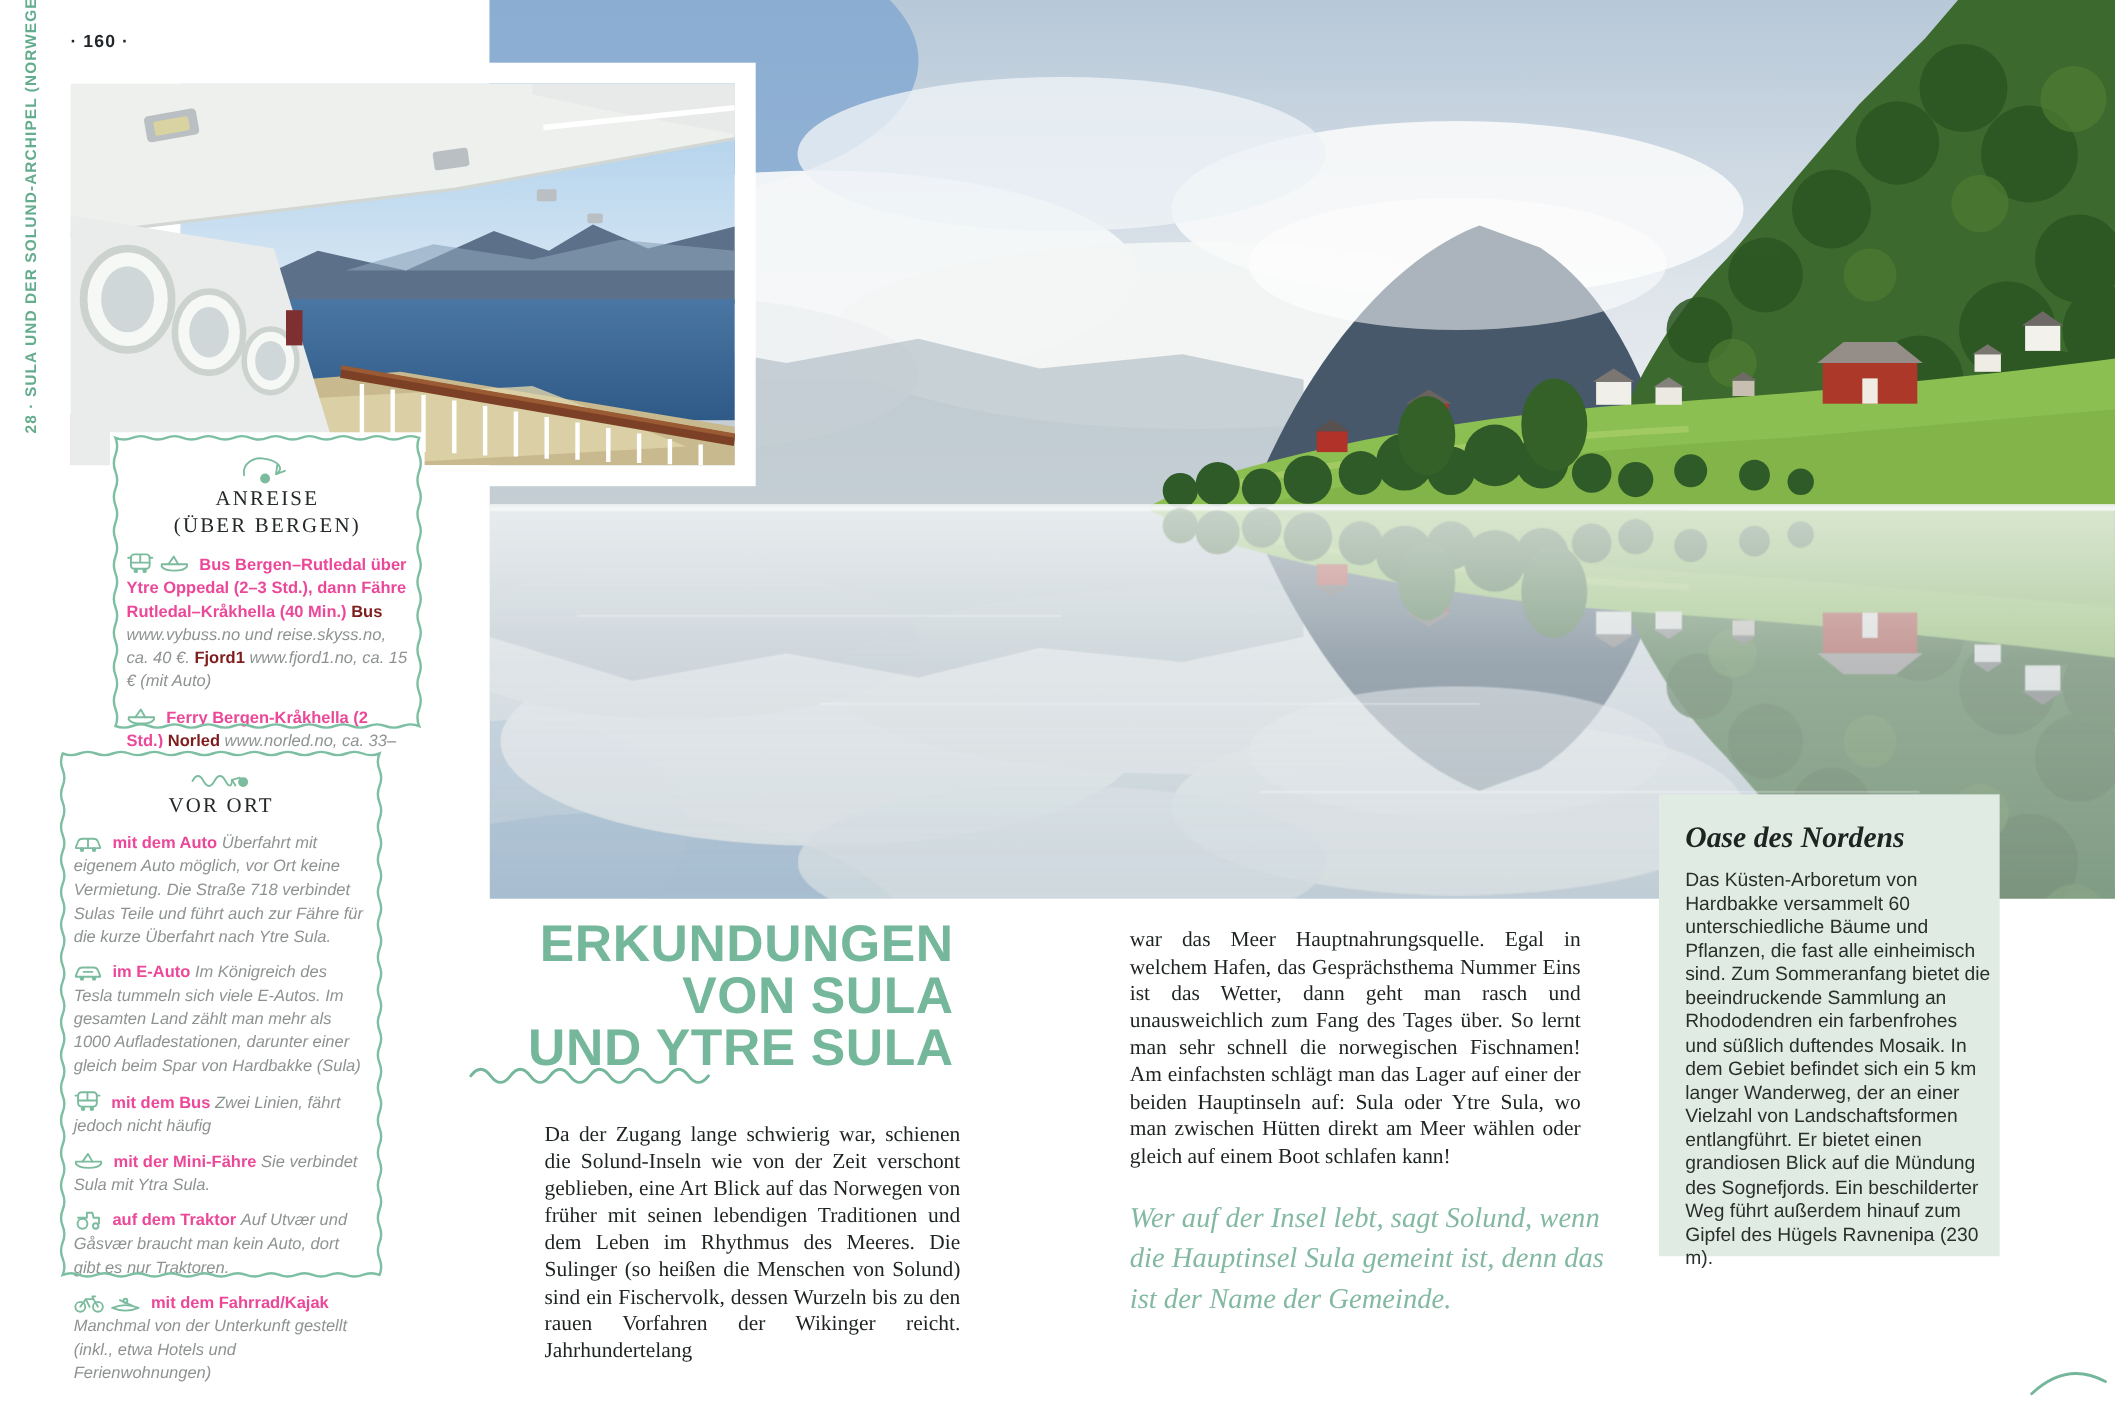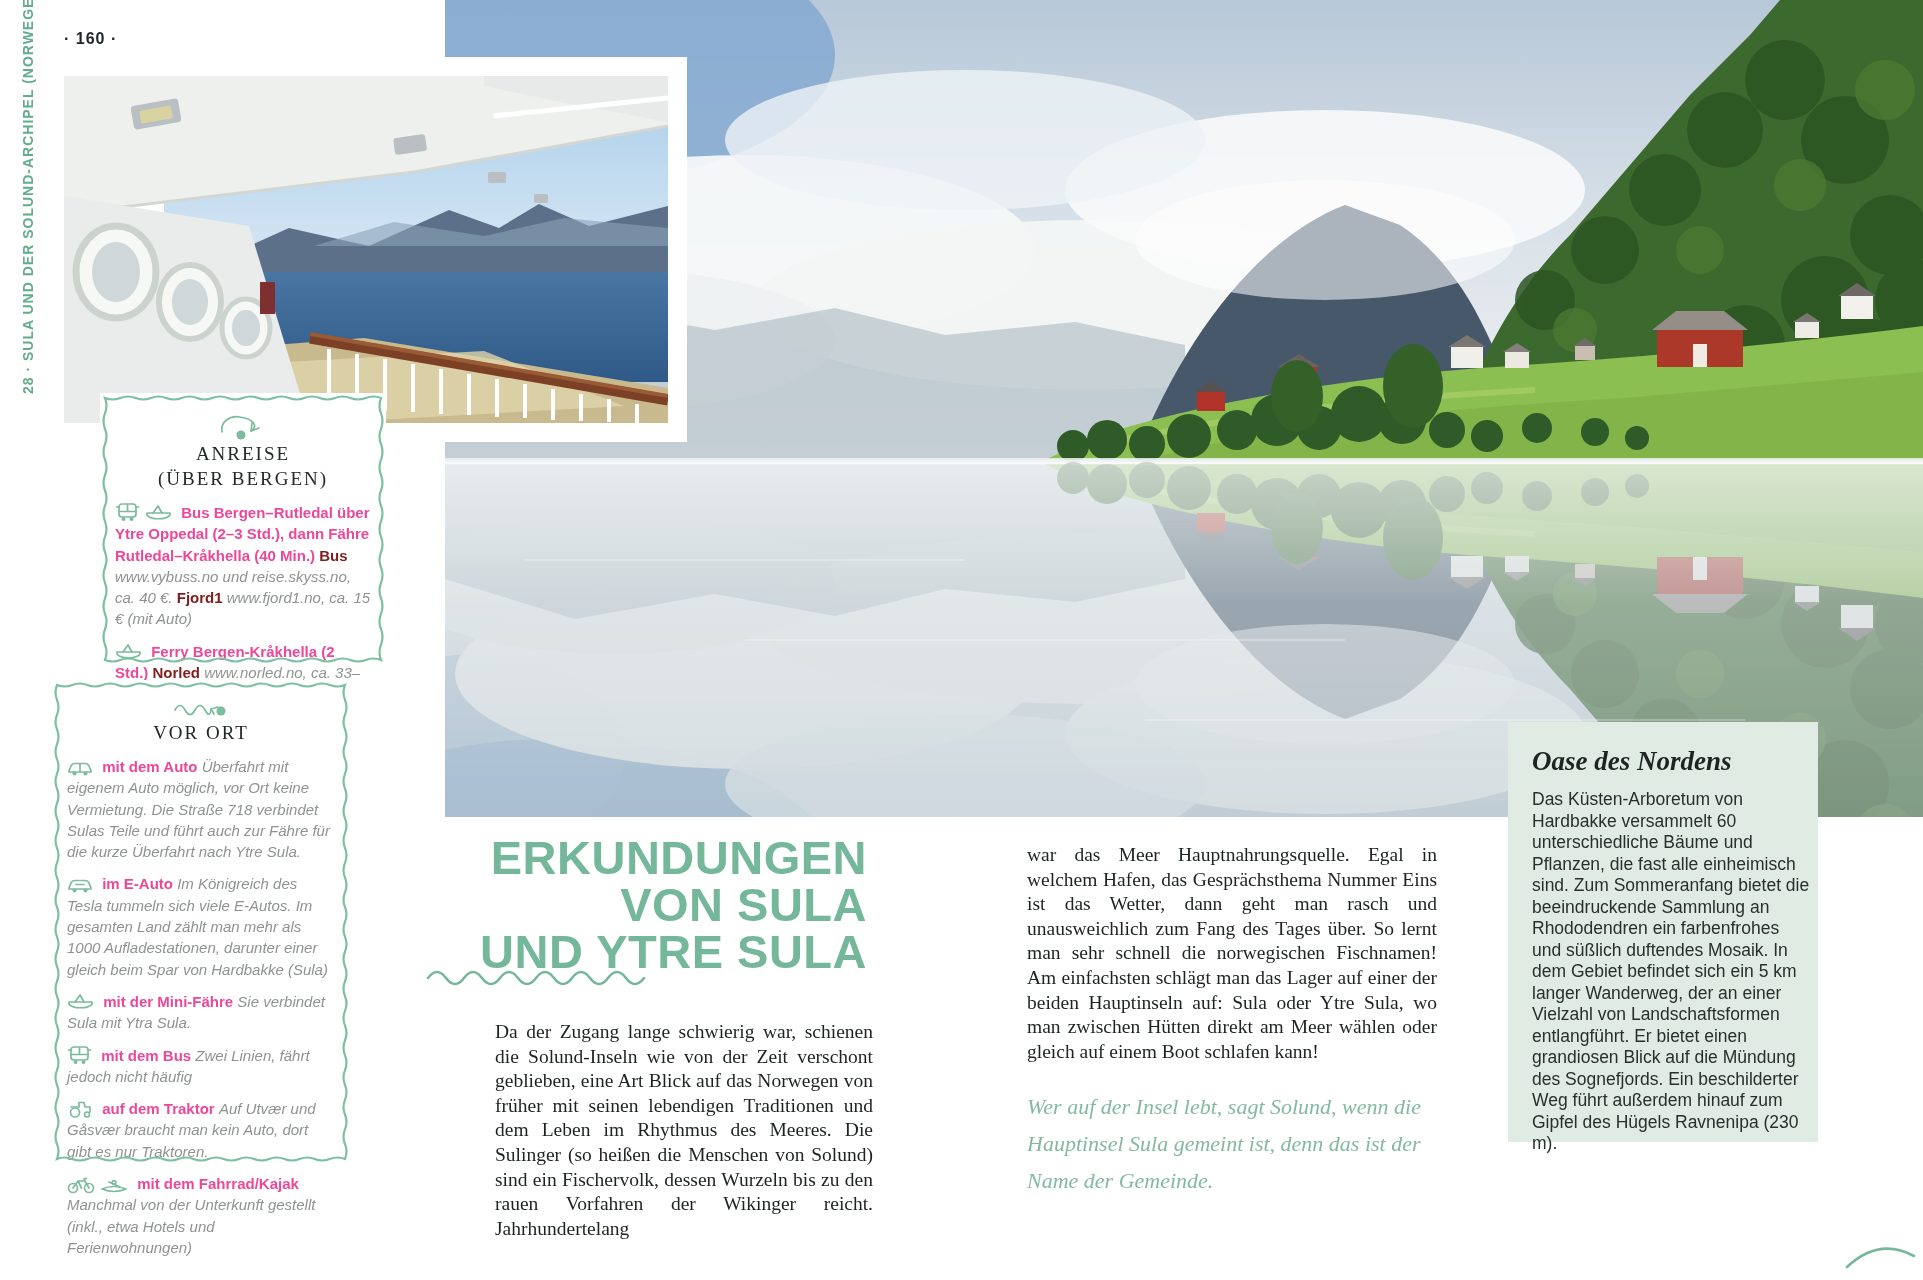--- a/index.html
+++ b/index.html
@@ -37,21 +37,21 @@
 
   
   .heading{position:absolute;left:445px;top:834px;width:422px;text-align:right;z-index:3;
            color:#74b79b;font-weight:700;font-size:47px;line-height:47px;letter-spacing:.5px;}
   .squiggle{position:absolute;left:425px;top:966px;z-index:3;}
   .bodytext{position:absolute;z-index:3;font-family:"Liberation Serif",serif;
             font-size:19.5px;line-height:24.6px;color:#1d2321;text-align:justify;}
   .col1{left:495px;top:1020px;width:378px;}
   .col2{left:1027px;top:843px;width:410px;}
   .quote{position:absolute;left:1027px;top:1088px;width:440px;z-index:3;
-         font-family:"Liberation Serif",serif;font-style:italic;font-size:22px;
+         font-family:"Liberation Serif",serif;font-style:italic;font-size:26px;
          line-height:37px;color:#83b9a2;}
 
   
   .oase{position:absolute;left:1508px;top:722px;width:310px;height:420px;z-index:4;
         background:#e0ebe3;box-sizing:border-box;padding:24px 8px 18px 24px;}
   .oase h2{margin:0 0 12px 0;font-family:"Liberation Serif",serif;font-style:italic;
            font-weight:700;font-size:27px;color:#1e2422;}
   .oase p{margin:0;font-size:17.5px;line-height:21.5px;color:#2a2f2d;}
 
   .swoosh{position:absolute;left:1845px;top:1243px;z-index:3;}
@@ -290,36 +290,36 @@
     <p class="box-item">
       <svg class="inline-icon" width="26" height="18" viewBox="0 0 26 18">
         <path class="icon-stroke" d="M2,12 L4,7 Q5,4.5 8,4.5 L18,4.5 Q21,4.5 22,7 L24,12 L24,13 L2,13 Z"></path>
         <circle class="icon-fill" cx="7.5" cy="14.5" r="2"></circle>
           <circle class="icon-fill" cx="18.5" cy="14.5" r="2"></circle>
         <line class="icon-stroke" x1="9" y1="8.5" x2="17" y2="8.5"></line>
       </svg>
       <b>im E-Auto </b><i>Im Königreich des Tesla tummeln sich viele E-Autos. Im gesamten Land zählt man mehr als 1000 Aufladestationen, darunter einer gleich beim Spar von Hardbakke (Sula)</i>
     </p>
     <p class="box-item">
-      <svg class="inline-icon" width="27" height="20" viewBox="0 0 27 20">
-        <path class="icon-stroke" d="M2,12 C5,17 22,17 25,12 L25,10 L2,10 Z"></path>
-        <path class="icon-stroke" d="M8,10 L13,3 L17,10"></path>
-      </svg>
-      <b>mit der Mini-Fähre </b><i>Sie verbindet Sula mit Ytra Sula.</i>
-    </p>
-    <p class="box-item">
       <svg class="inline-icon" width="25" height="21" viewBox="0 0 25 21">
         <rect class="icon-stroke" x="4" y="2" width="17" height="13" rx="3"></rect>
         <line class="icon-stroke" x1="4" y1="9.5" x2="21" y2="9.5"></line>
         <line class="icon-stroke" x1="12.5" y1="3" x2="12.5" y2="9"></line>
         <circle class="icon-fill" cx="8.5" cy="17" r="2"></circle>
           <circle class="icon-fill" cx="16.5" cy="17" r="2"></circle>
         <path class="icon-stroke" d="M4,5 L1.5,5 M21,5 L23.5,5"></path>
       </svg>
       <b>mit dem Bus </b><i>Zwei Linien, fährt jedoch nicht häufig</i>
+    </p>
+    <p class="box-item">
+      <svg class="inline-icon" width="27" height="20" viewBox="0 0 27 20">
+        <path class="icon-stroke" d="M2,12 C5,17 22,17 25,12 L25,10 L2,10 Z"></path>
+        <path class="icon-stroke" d="M8,10 L13,3 L17,10"></path>
+      </svg>
+      <b>mit der Mini-Fähre </b><i>Sie verbindet Sula mit Ytra Sula.</i>
     </p>
     <p class="box-item">
       <svg class="inline-icon" width="26" height="20" viewBox="0 0 26 20">
         <circle class="icon-stroke" cx="8" cy="13.5" r="4.5"></circle>
         <circle class="icon-stroke" cx="20" cy="15.5" r="2.5"></circle>
         <path class="icon-stroke" d="M4,8 L12,8 L12,3.5 L17,3.5 L18,8 L23,8 L23,13"></path>
       </svg>
       <b>auf dem Traktor </b><i>Auf Utvær und Gåsvær braucht man kein Auto, dort gibt es nur Traktoren.</i>
     </p>
     <p class="box-item">

